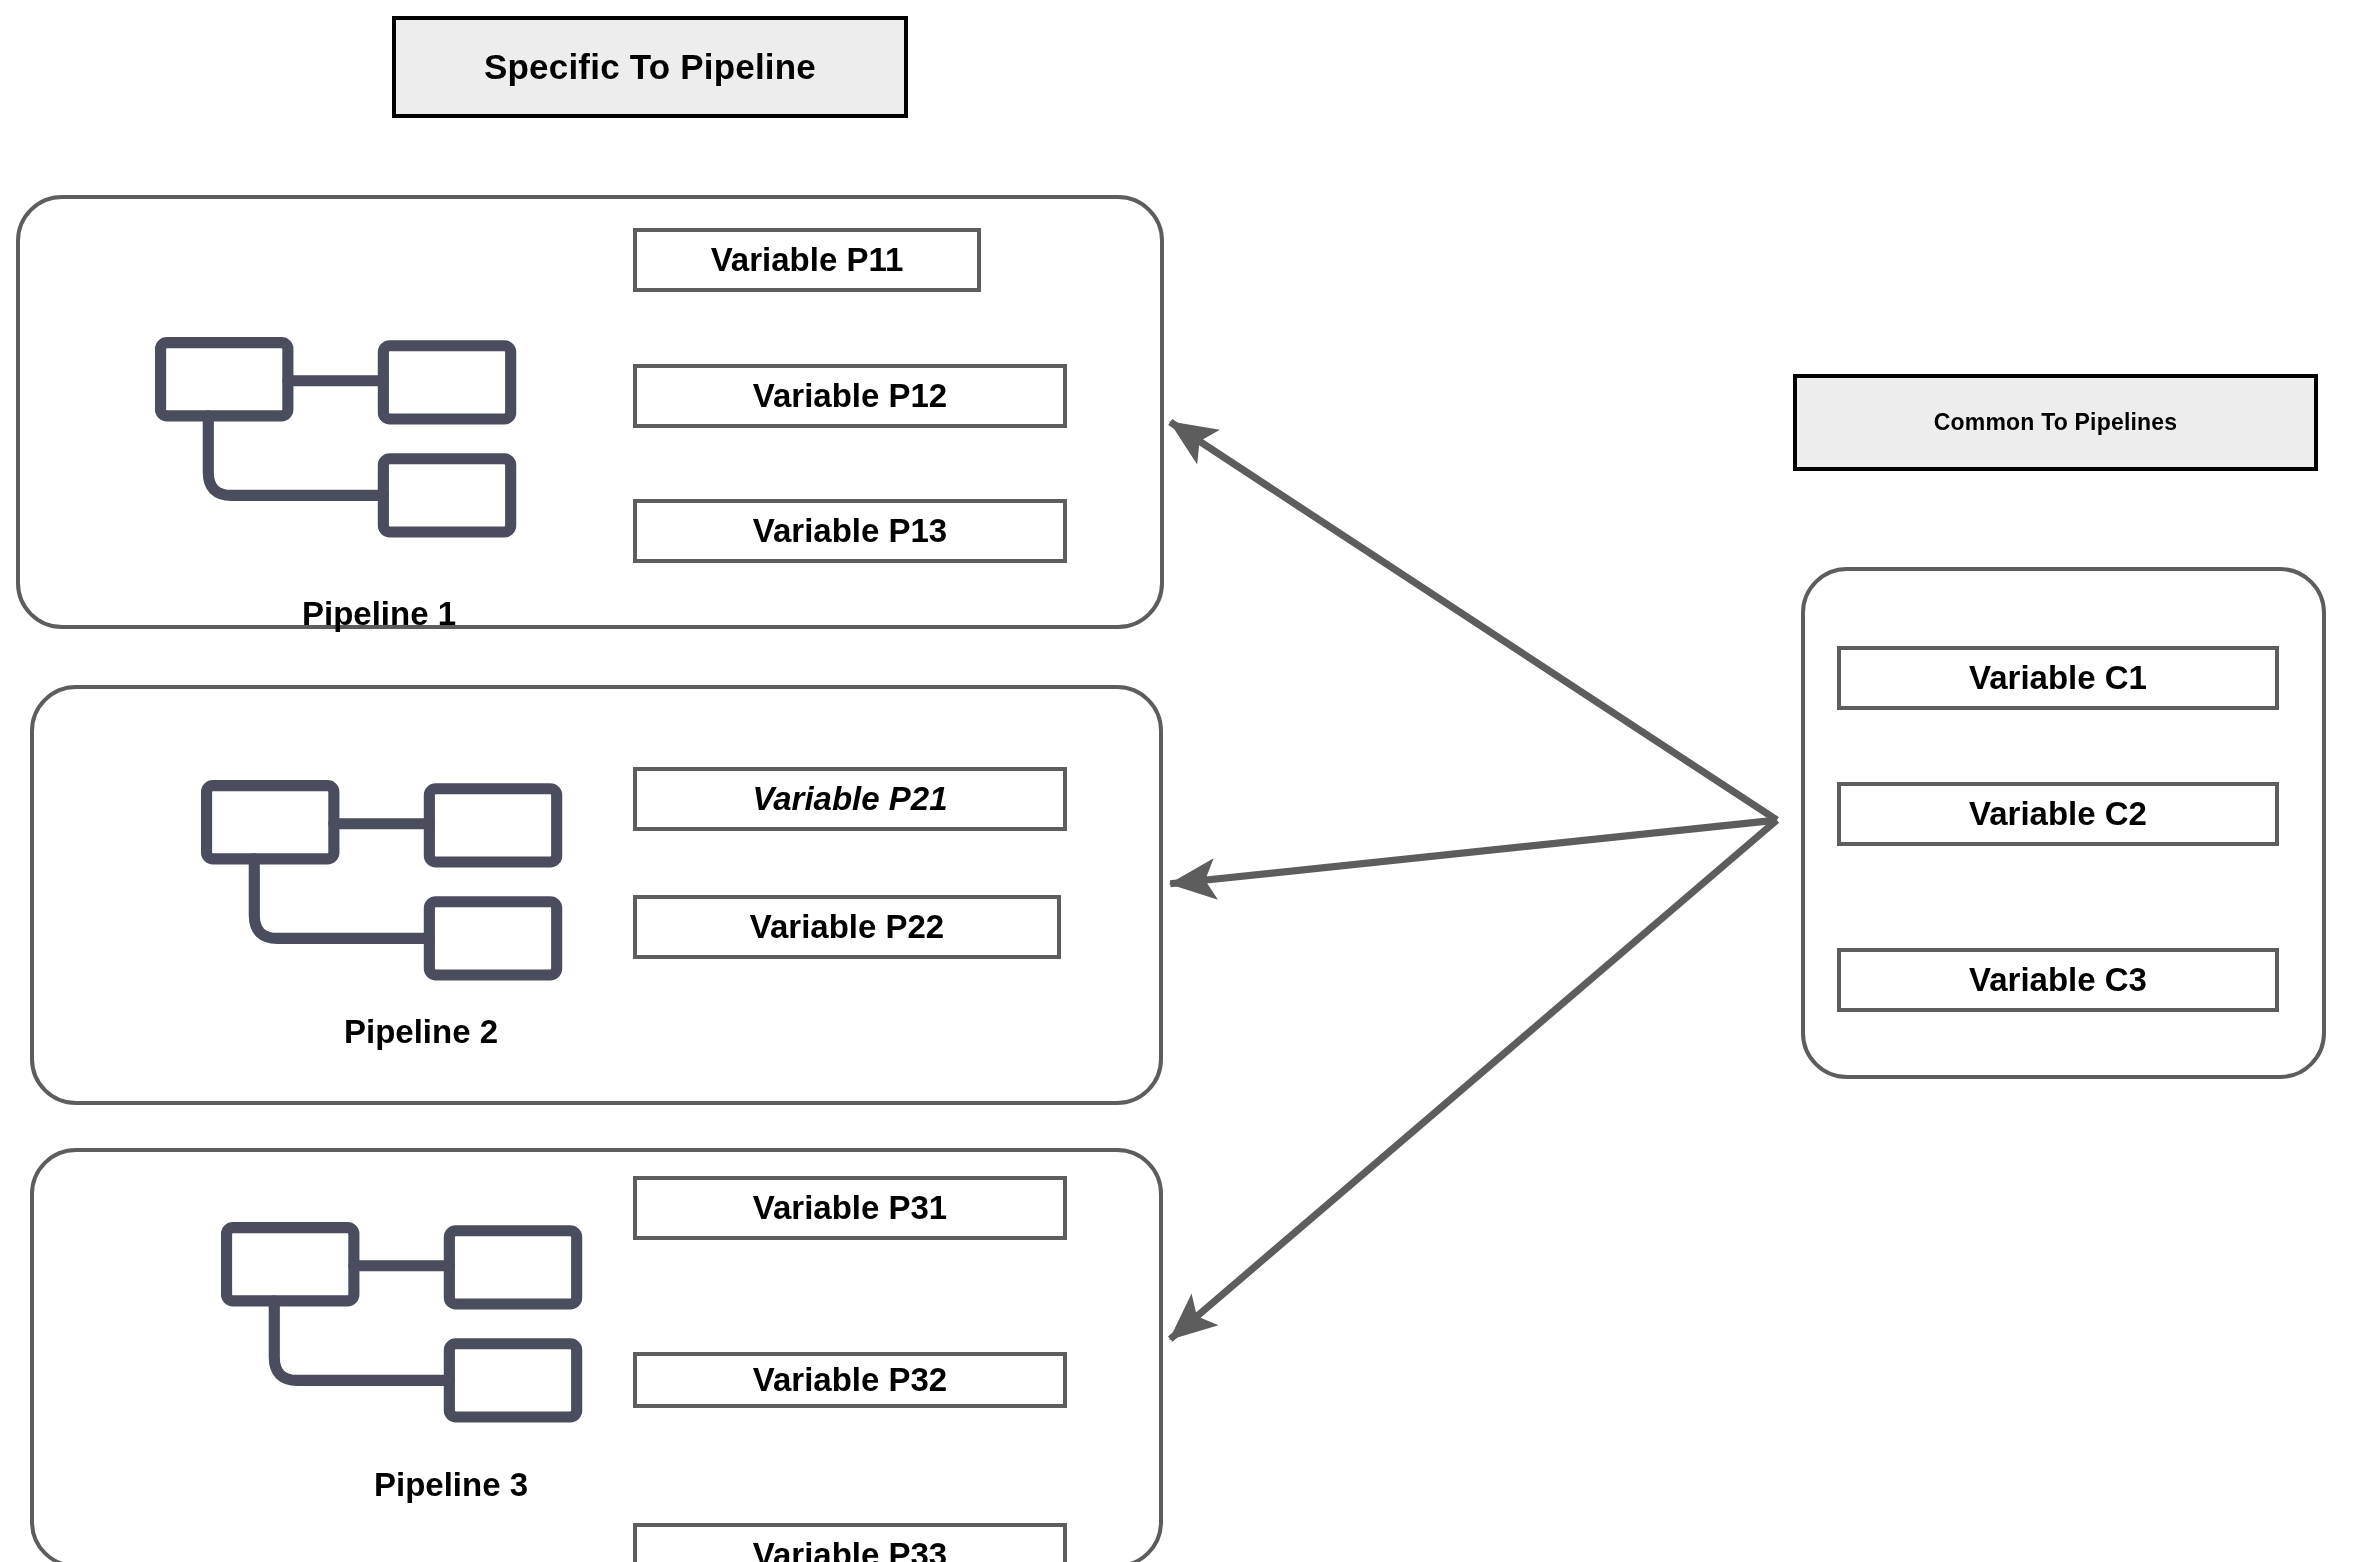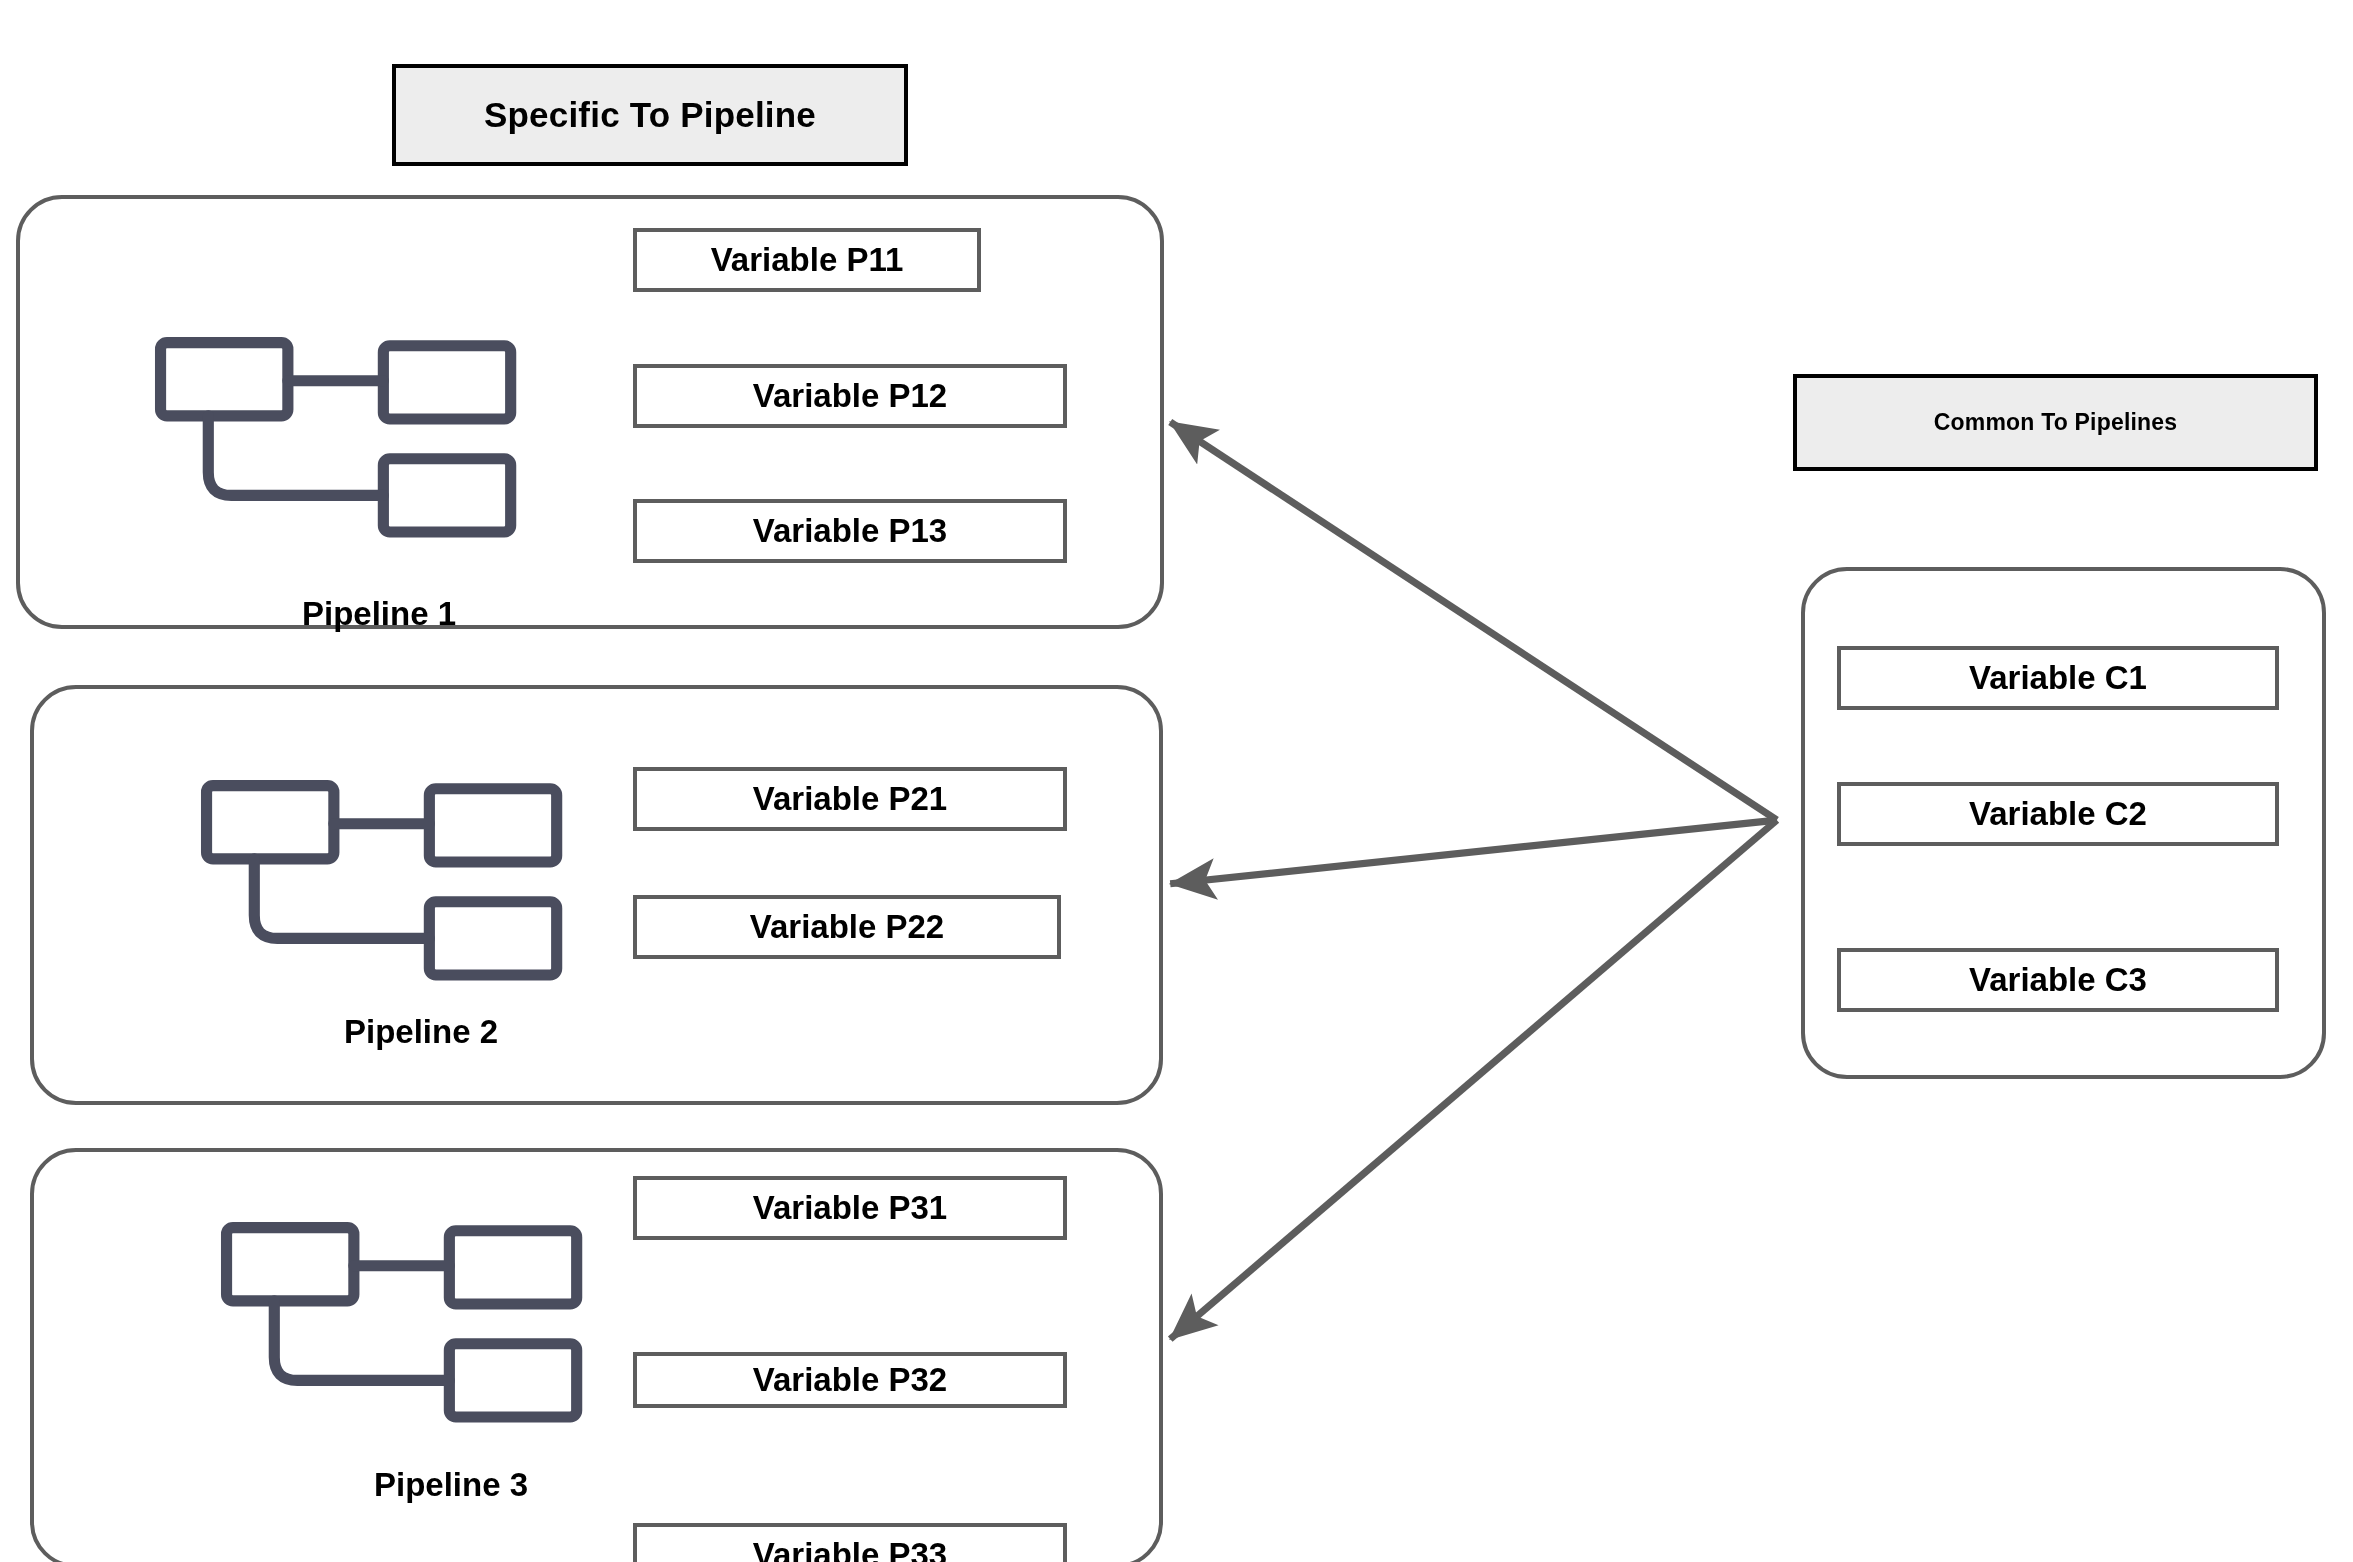--- a/index.html
+++ b/index.html
@@ -26,21 +26,20 @@
     align-items: center;
     justify-content: center;
     font-weight: bold;
     color: #000000;
     letter-spacing: 0.2px;
   }
   #header-specific {
     left: 392px;  top: 16px;
     width: 516px; height: 102px;
     font-size: 35px;
-    margin-top: 48px;
   }
   #header-common {
     left: 1793px; top: 374px;
     width: 525px; height: 97px;
     font-size: 23px;
   }
 
   
   .pipeline-card {
     position: absolute;
@@ -67,21 +66,21 @@
     font-weight: bold;
     color: #000000;
     white-space: nowrap;
   }
 
   
   #var-p11 { left: 633px; top: 228px; width: 348px; height: 64px; }
   #var-p12 { left: 633px; top: 364px; width: 434px; height: 64px; }
   #var-p13 { left: 633px; top: 499px; width: 434px; height: 64px; }
   
-  #var-p21 { left: 633px; top: 767px;  width: 434px; height: 64px; }
+  #var-p21 { left: 633px; top: 767px;  width: 434px; height: 64px; font-style: italic; }
   #var-p22 { left: 633px; top: 895px; width: 428px; height: 64px; }
   
   #var-p31 { left: 633px; top: 1176px; width: 434px; height: 64px; }
   #var-p32 { left: 633px; top: 1352px; width: 434px; height: 56px; }
   #var-p33 { left: 633px; top: 1523px; width: 434px; height: 64px; }
   
   #var-c1 { left: 1837px; top: 646px;  width: 442px; height: 64px; }
   #var-c2 { left: 1837px; top: 782px;  width: 442px; height: 64px; }
   #var-c3 { left: 1837px; top: 917px; width: 442px; height: 64px; margin-top: 31px; }
 

